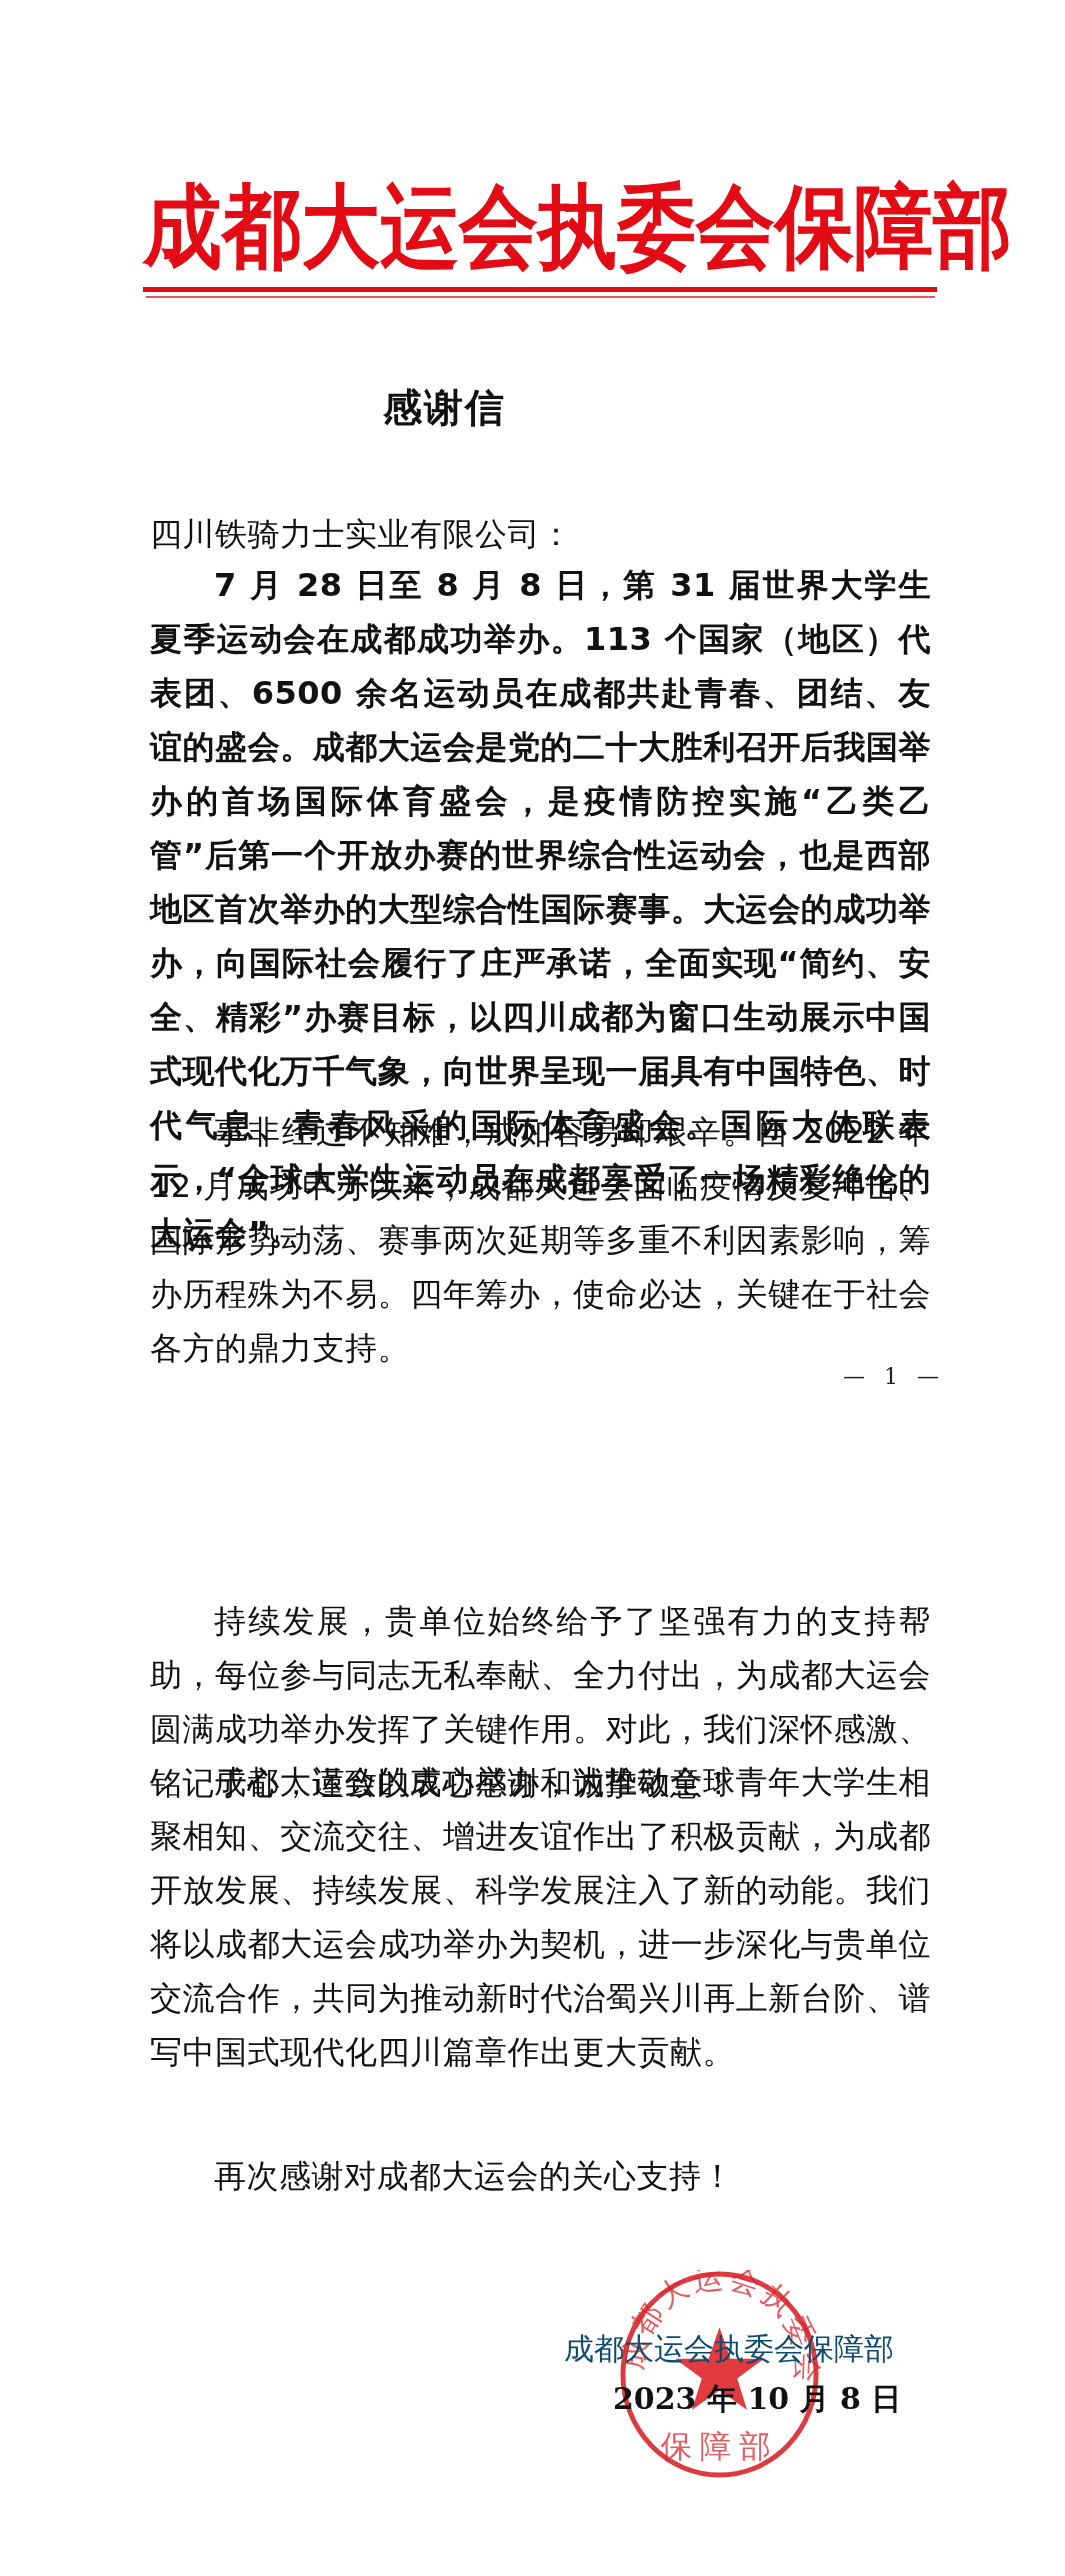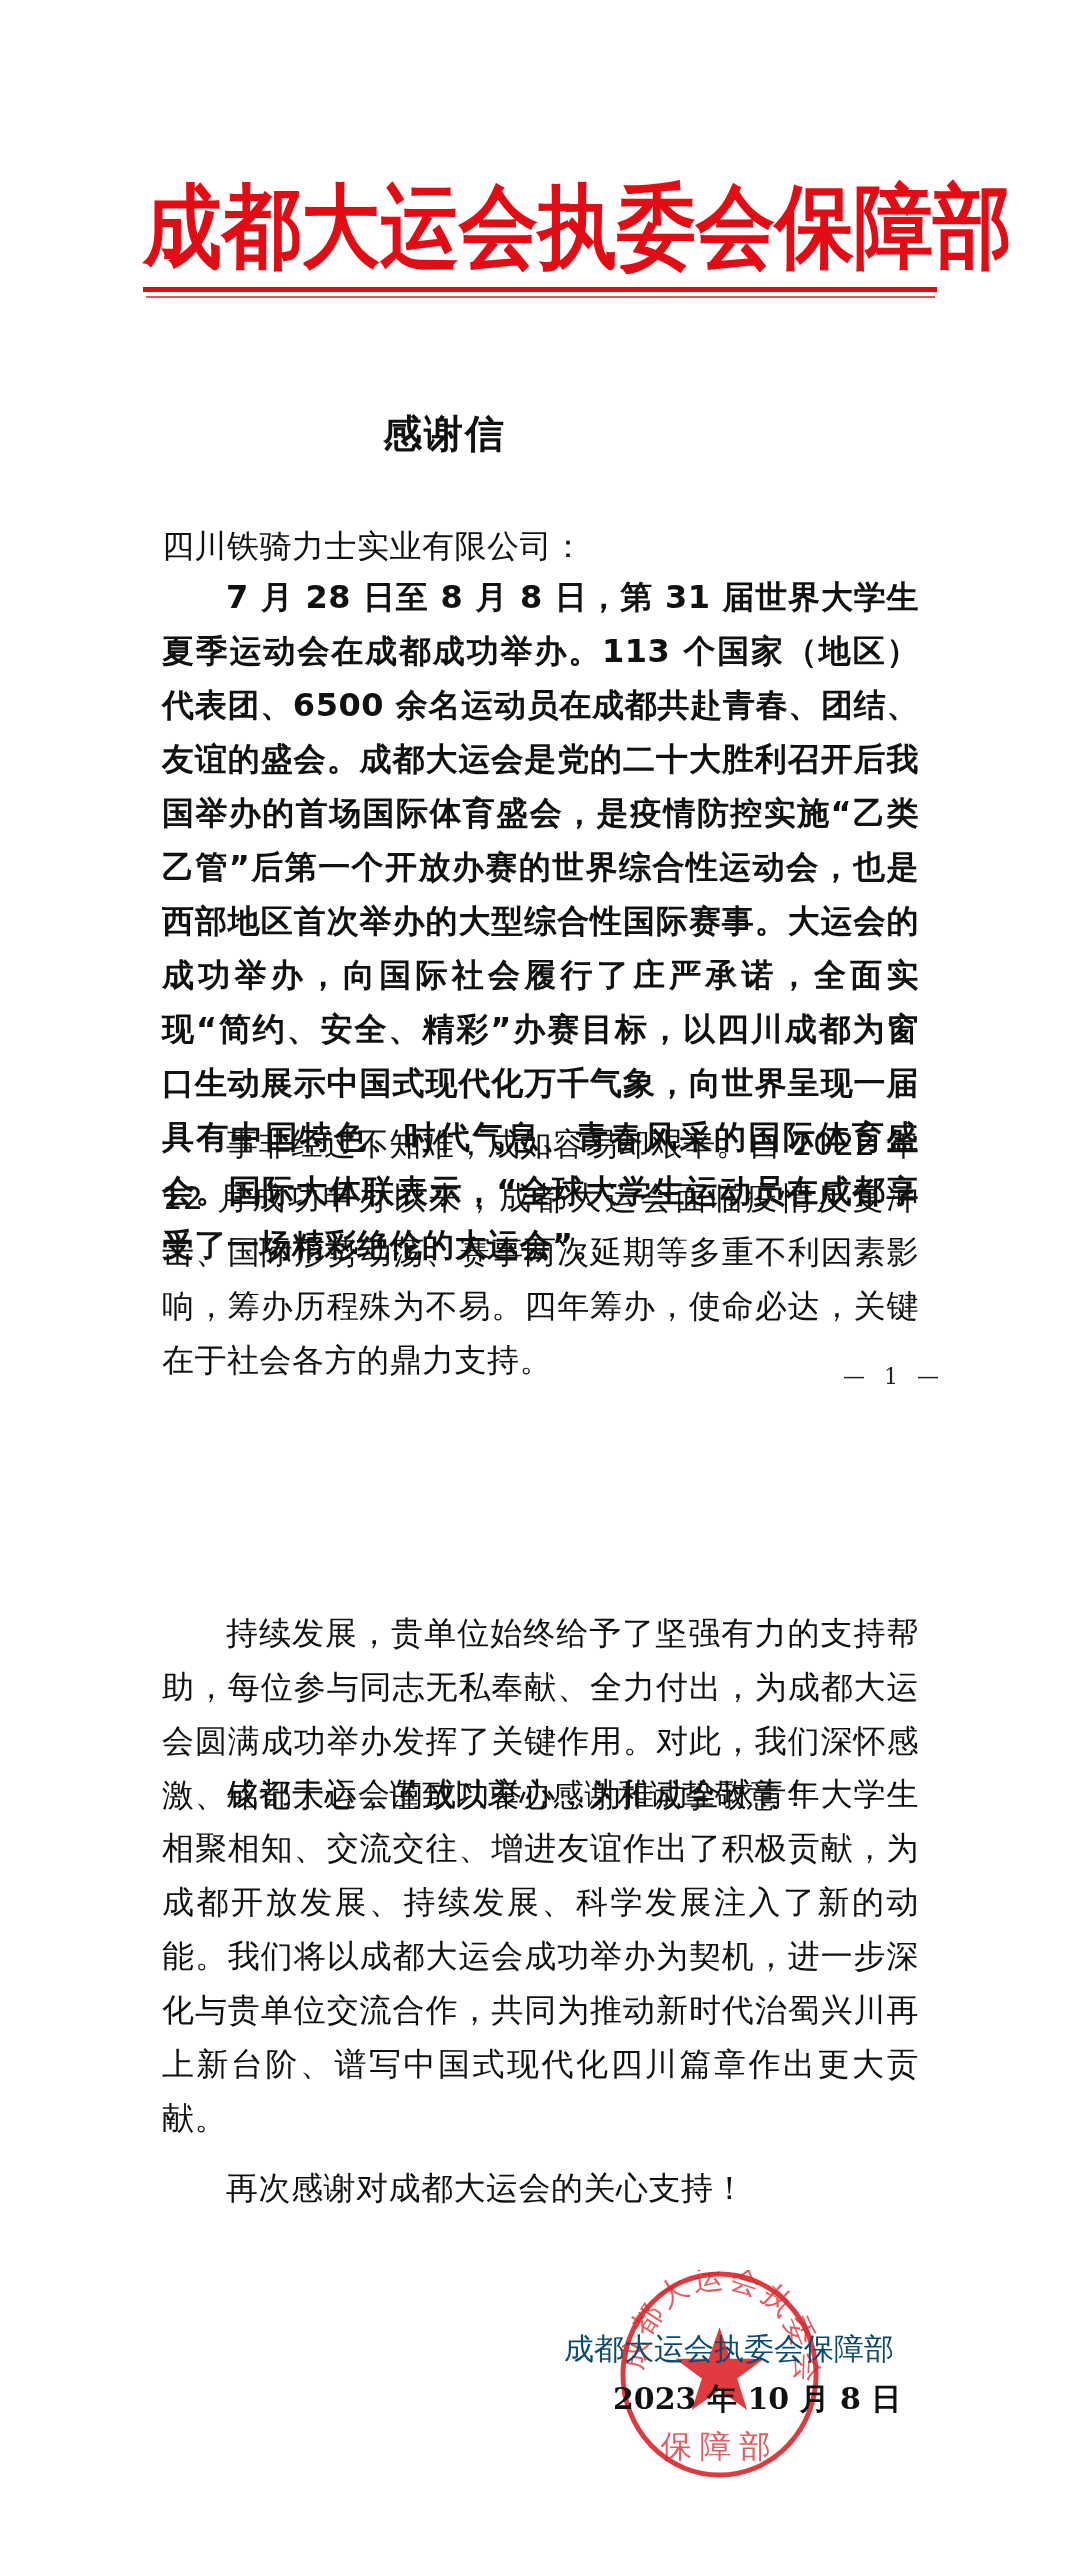--- a/index.html
+++ b/index.html
@@ -16,30 +16,30 @@
   }
   .masthead span {
     color: #e30b14; font-family: "DejaVu Sans", sans-serif; font-weight: bold;
     font-size: 79px; line-height: 99px; transform: scaleY(1.15);
     display: inline-block;
   }
   .rule-thick { position: absolute; left: 143px; top: 287px; width: 794px; height: 5px; background: #e30b14; }
   .rule-thin  { position: absolute; left: 146px; top: 296px; width: 789px; height: 2px; background: #e8545a; }
 
   .doc-title {
-    position: absolute; left: 0; top: 407px; width: 889px; text-align: center;
+    position: absolute; left: 0; top: 381px; width: 889px; text-align: center;
     font-family: "DejaVu Sans", sans-serif; font-weight: bold; font-size: 39px; letter-spacing: 2px;
   }
 
   .body-text {
     position: absolute; left: 146px; width: 789px;
     font-family: "DejaVu Sans", sans-serif; font-size: 32px; line-height: 54px;
     text-align: justify; text-justify: inter-character; letter-spacing: 0.5px;
   }
-  .body-text p { margin: 16px; }
+  .body-text p { margin: 4px; }
   .indent { text-indent: 2em; }
 
   .salutation { top: 503px; }
   .p1 { top: 554px; font-weight: bold; }
   .p2 { top: 1101px; }
   .page-number {
     position: absolute; left: 843px; top: 1364px; font-size: 22px; color: #222;
     font-family: "DejaVu Serif", serif; letter-spacing: 6px;
   }
   .p3 { top: 1590px; }

